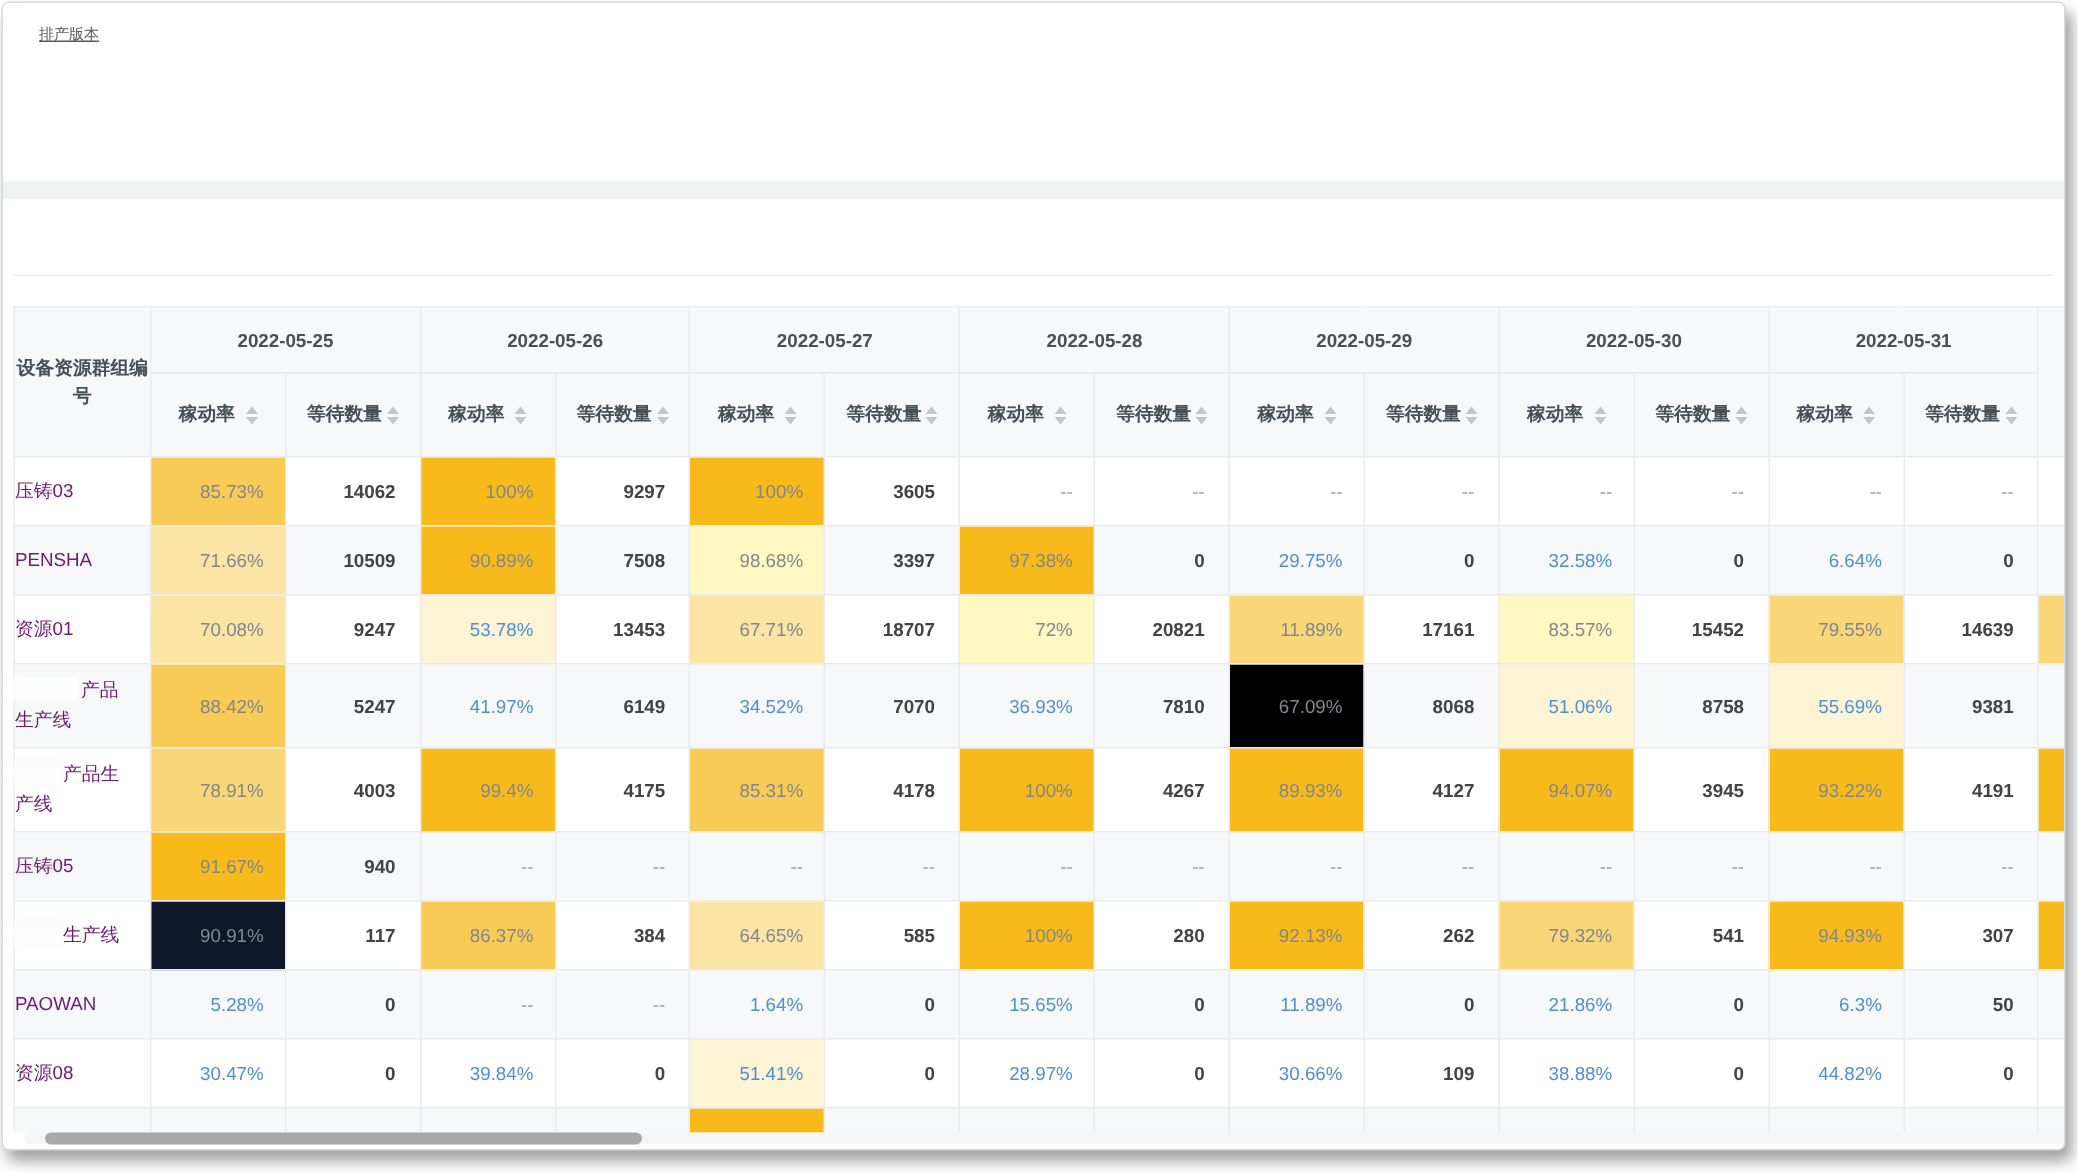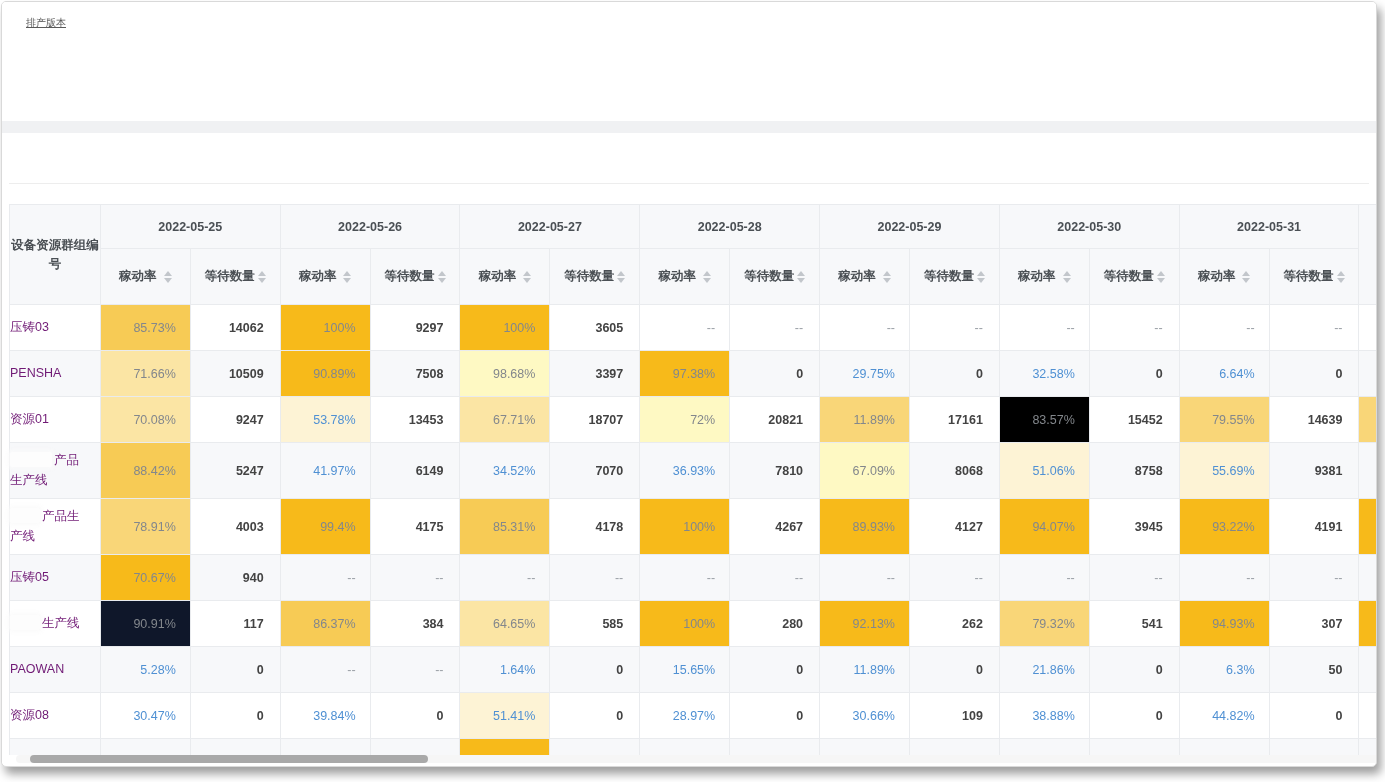--- a/index.html
+++ b/index.html
@@ -244,37 +244,37 @@
               <td class="td-rate" style="background:#fbe5a4;color:#83878c">70.08%</td>
               <td class="td-wait">9247</td>
               <td class="td-rate" style="background:#fdf3d5;color:#4f90d3">53.78%</td>
               <td class="td-wait">13453</td>
               <td class="td-rate" style="background:#fbe5a4;color:#83878c">67.71%</td>
               <td class="td-wait">18707</td>
               <td class="td-rate" style="background:#fef9c3;color:#83878c">72%</td>
               <td class="td-wait">20821</td>
               <td class="td-rate" style="background:#f9d678;color:#83878c">11.89%</td>
               <td class="td-wait">17161</td>
-              <td class="td-rate" style="background:#000000;color:#83878c">83.57%</td>
+              <td class="td-rate" style="background:#fef9c3;color:#83878c">83.57%</td>
               <td class="td-wait">15452</td>
               <td class="td-rate" style="background:#f9d678;color:#83878c">79.55%</td>
               <td class="td-wait">14639</td>
               <td class="td-sliver" style="background:#f9d678"></td>
             </tr>
             <tr class="striped tall">
               <td class="td-label"><span class="redact" style="width:42px"></span>产品<br>生产线</td>
               <td class="td-rate" style="background:#f7cb55;color:#83878c">88.42%</td>
               <td class="td-wait">5247</td>
               <td class="td-rate" style="color:#4f90d3">41.97%</td>
               <td class="td-wait">6149</td>
               <td class="td-rate" style="color:#4f90d3">34.52%</td>
               <td class="td-wait">7070</td>
               <td class="td-rate" style="color:#4f90d3">36.93%</td>
               <td class="td-wait">7810</td>
-              <td class="td-rate" style="background:#fef9c3;color:#83878c">67.09%</td>
+              <td class="td-rate" style="background:#000000;color:#83878c">67.09%</td>
               <td class="td-wait">8068</td>
               <td class="td-rate" style="background:#fdf3d5;color:#4f90d3">51.06%</td>
               <td class="td-wait">8758</td>
               <td class="td-rate" style="background:#fdf3d5;color:#4f90d3">55.69%</td>
               <td class="td-wait">9381</td>
               <td class="td-sliver" style=""></td>
             </tr>
             <tr class=" tall">
               <td class="td-label"><span class="redact" style="width:30px"></span>产品生<br>产线</td>
               <td class="td-rate" style="background:#f9d678;color:#83878c">78.91%</td>
@@ -288,21 +288,21 @@
               <td class="td-rate" style="background:#f7ba1a;color:#83878c">89.93%</td>
               <td class="td-wait">4127</td>
               <td class="td-rate" style="background:#f7ba1a;color:#83878c">94.07%</td>
               <td class="td-wait">3945</td>
               <td class="td-rate" style="background:#f7ba1a;color:#83878c">93.22%</td>
               <td class="td-wait">4191</td>
               <td class="td-sliver" style="background:#f7ba1a"></td>
             </tr>
             <tr class="striped ">
               <td class="td-label">压铸05</td>
-              <td class="td-rate" style="background:#f7ba1a;color:#83878c">70.67%</td>
+              <td class="td-rate" style="background:#f7ba1a;color:#83878c">91.67%</td>
               <td class="td-wait">940</td>
               <td class="td-rate" style="color:#9aa0a6">--</td>
               <td class="td-wait"><span style="color:#9aa0a6;font-weight:400">--</span></td>
               <td class="td-rate" style="color:#9aa0a6">--</td>
               <td class="td-wait"><span style="color:#9aa0a6;font-weight:400">--</span></td>
               <td class="td-rate" style="color:#9aa0a6">--</td>
               <td class="td-wait"><span style="color:#9aa0a6;font-weight:400">--</span></td>
               <td class="td-rate" style="color:#9aa0a6">--</td>
               <td class="td-wait"><span style="color:#9aa0a6;font-weight:400">--</span></td>
               <td class="td-rate" style="color:#9aa0a6">--</td>

